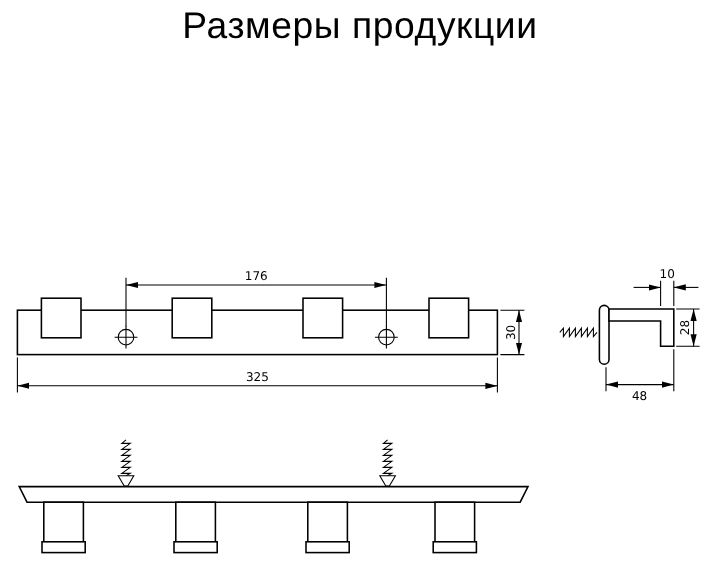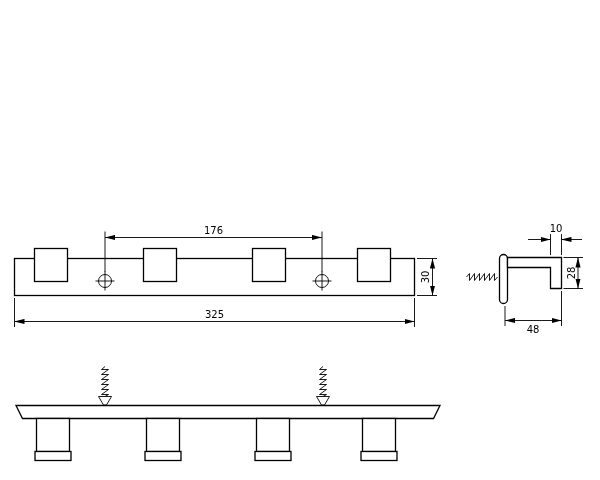--- a/index.html
+++ b/index.html
@@ -13,20 +13,21 @@
   svg.drawing text{font-family:"DejaVu Sans",sans-serif;font-size:10px;fill:#000}
   .outline{fill:#fff;stroke:#000;stroke-width:1.3}
   .thin{fill:none;stroke:#000;stroke-width:0.9}
   .dim{fill:none;stroke:#000;stroke-width:0.9}
 </style>
 </head>
 <body>
 
 <div class="page">
 
+  <h1 class="title">Размеры продукции</h1>
 
   <svg class="drawing" width="600" height="480" viewBox="0 0 600 480">
     <defs>
       <marker id="arr" viewBox="0 0 10 6" refX="10" refY="3" markerWidth="10" markerHeight="6" markerUnits="userSpaceOnUse" orient="auto-start-reverse">
         <path d="M0,0.4 L10,3 L0,5.6 Z" fill="#000"></path>
       </marker>
     </defs>
 
     <g>
       <rect class="outline" x="14.5" y="258.5" width="400" height="37"></rect>

